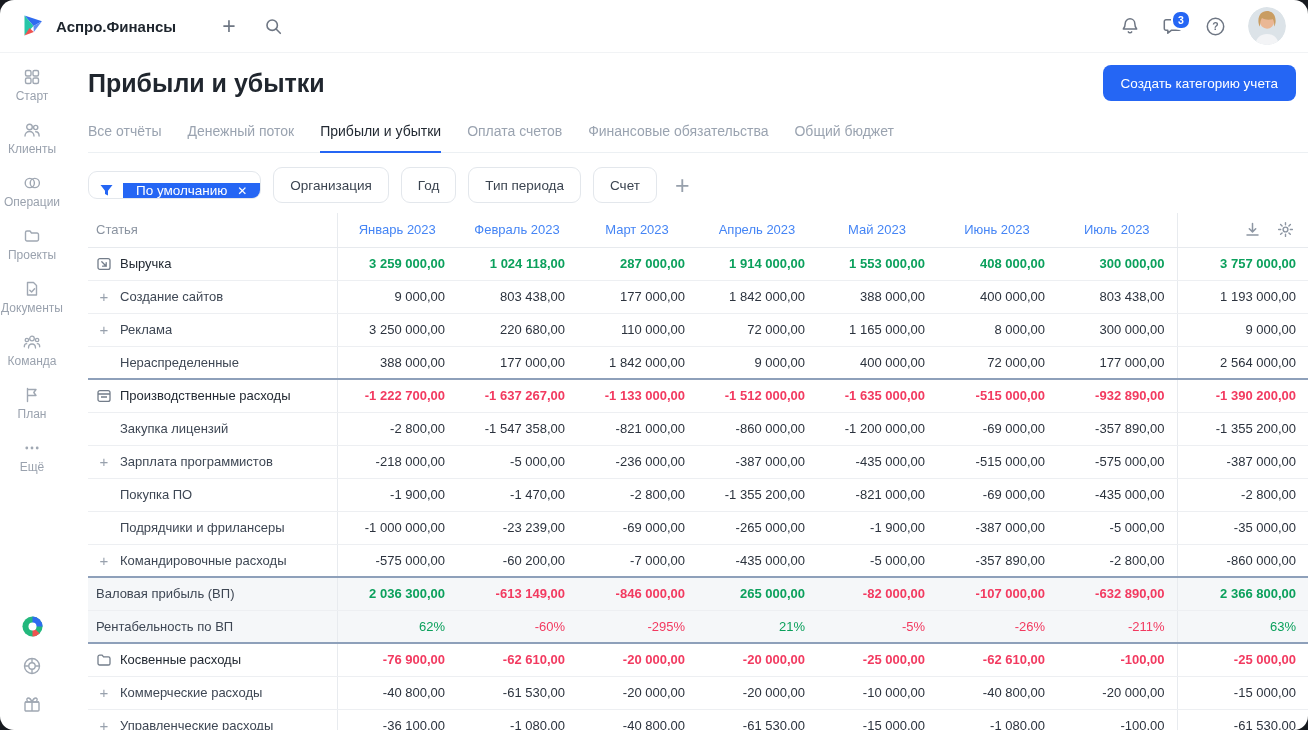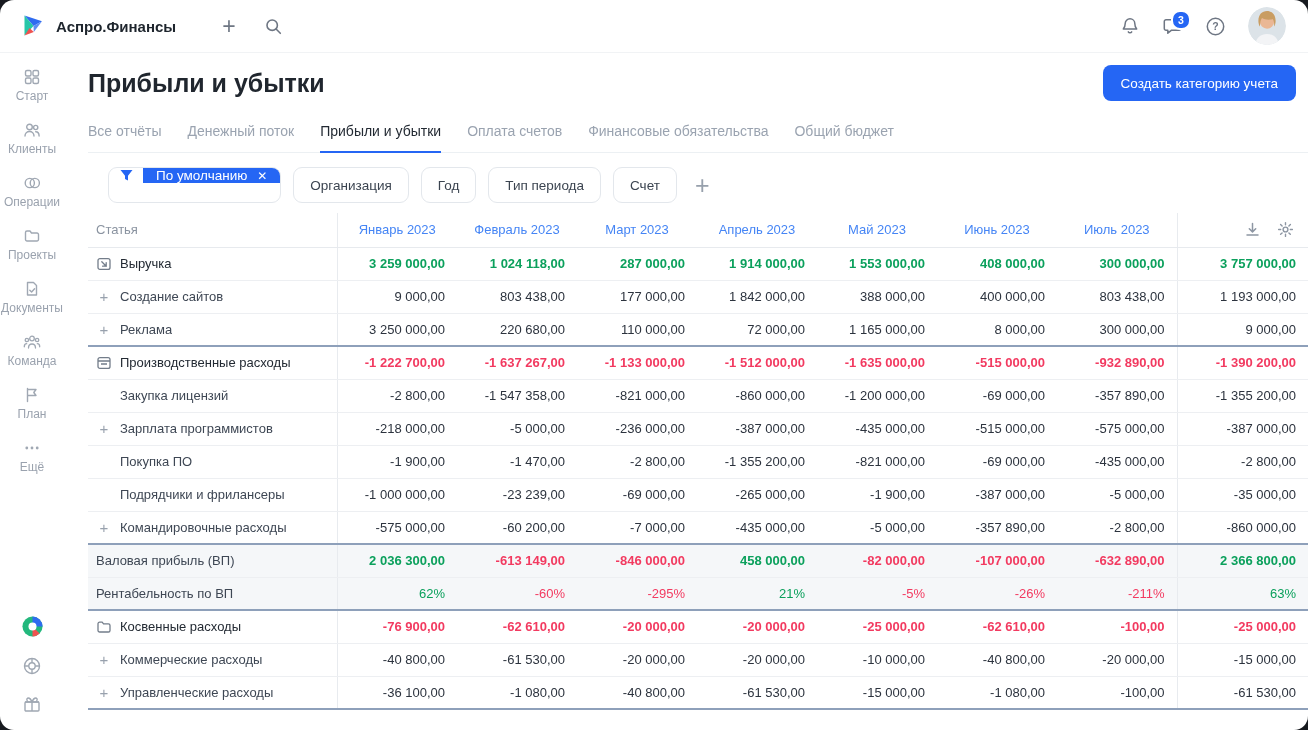--- a/index.html
+++ b/index.html
@@ -30,21 +30,21 @@
   .main{flex:1;min-width:0;display:flex;flex-direction:column;padding:10px 0 0 24px;}
   .title-row{height:40px;display:flex;align-items:center;justify-content:space-between;padding-right:12px;}
   h1{margin:0;font-size:25px;font-weight:700;color:#20262e;}
   .btn-primary{background:#2566f4;color:#fff;border:none;border-radius:8px;height:36px;padding:0 18px;font-size:13.5px;font-family:inherit;cursor:pointer;}
 
   .tabs{display:flex;gap:26px;margin-top:20px;border-bottom:1px solid #ecf0f3;}
   .tab{font-size:14px;color:#9aa3b0;padding:0 0 12px;cursor:pointer;white-space:nowrap;}
   .tab.active{color:#232a33;border-bottom:2px solid #2566f4;margin-bottom:-1px;}
 
   .filter-row{margin-top:14px;display:flex;align-items:center;gap:12px;}
-  .filter-combo{display:flex;align-items:flex-start;height:36px;border:1px solid #e3e7ec;border-radius:9px;overflow:hidden;background:#fff;cursor:pointer;box-sizing:border-box;margin-left:20px;}
+  .filter-combo{display:flex;align-items:flex-end;height:28px;border:1px solid #e3e7ec;border-radius:9px;overflow:hidden;background:#fff;cursor:pointer;box-sizing:border-box;}
   .funnel-seg{width:34px;display:flex;align-items:center;justify-content:center;}
   .chip-blue{background:#2566f4;color:#fff;display:flex;align-items:center;gap:10px;padding:0 13px;font-size:13.5px;}
   .chip-x{font-size:12px;cursor:pointer;}
   .chips{display:flex;gap:12px;}
   .chip{height:36px;border:1px solid #e3e7ec;border-radius:9px;display:flex;align-items:center;padding:0 16px;font-size:13.5px;color:#3b4450;background:#fff;cursor:pointer;box-sizing:border-box;white-space:nowrap;}
   .add-filter{font-size:25px;color:#97a0ac;margin-left:6px;cursor:pointer;line-height:1;}
 
   
   .table-wrap{margin-top:10px;overflow:hidden;flex:1;}
   table{border-collapse:collapse;table-layout:fixed;width:1220px;}
@@ -361,20 +361,36 @@
                 </td>
                 <td class="cell-val">3 250 000,00</td>
                 <td class="cell-val">220 680,00</td>
                 <td class="cell-val">110 000,00</td>
                 <td class="cell-val">72 000,00</td>
                 <td class="cell-val">1 165 000,00</td>
                 <td class="cell-val">8 000,00</td>
                 <td class="cell-val">300 000,00</td>
                 <td class="cell-val last-col">9 000,00</td>
               </tr>
+              <tr class="kind-child">
+                <td class="cell-name">
+                  <div class="name-inner">
+                    <span class="plus"></span>
+                    <span class="row-name">Нераспределенные</span>
+                  </div>
+                </td>
+                <td class="cell-val">388 000,00</td>
+                <td class="cell-val">177 000,00</td>
+                <td class="cell-val">1 842 000,00</td>
+                <td class="cell-val">9 000,00</td>
+                <td class="cell-val">400 000,00</td>
+                <td class="cell-val">72 000,00</td>
+                <td class="cell-val">177 000,00</td>
+                <td class="cell-val last-col">2 564 000,00</td>
+              </tr>
               <tr class="kind-group sep-top">
                 <td class="cell-name">
                   <div class="name-inner">
                     <span class="gi">
                       <svg width="16" height="16" viewBox="0 0 16 16" fill="none" stroke="#737d8a" stroke-width="1.3" stroke-linejoin="round">
                         <rect x="2" y="2.6" width="12" height="10.8" rx="2"></rect>
                         <path d="M2 6h12M5 9h6"></path>
                       </svg>
                     </span>
                     <span class="row-name">Производственные расходы</span>
@@ -471,21 +487,21 @@
               </tr>
               <tr class="kind-summary shaded sep-top">
                 <td class="cell-name">
                   <div class="name-inner">
                     <span class="row-name">Валовая прибыль (ВП)</span>
                   </div>
                 </td>
                 <td class="cell-val val-green">2 036 300,00</td>
                 <td class="cell-val val-red">-613 149,00</td>
                 <td class="cell-val val-red">-846 000,00</td>
-                <td class="cell-val val-green">458 000,00</td>
+                <td class="cell-val val-green">265 000,00</td>
                 <td class="cell-val val-red">-82 000,00</td>
                 <td class="cell-val val-red">-107 000,00</td>
                 <td class="cell-val val-red">-632 890,00</td>
                 <td class="cell-val last-col val-green">2 366 800,00</td>
               </tr>
               <tr class="kind-ratio shaded">
                 <td class="cell-name">
                   <div class="name-inner">
                     <span class="row-name">Рентабельность по ВП</span>
                   </div>

